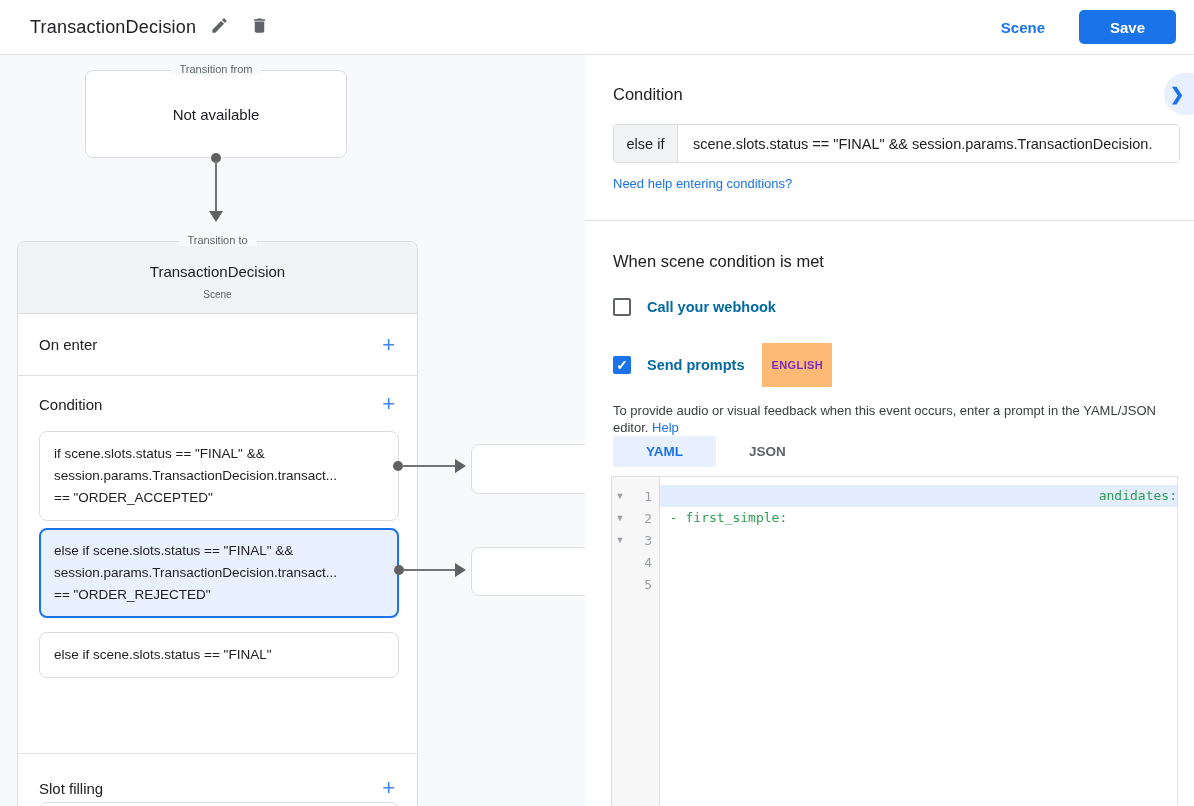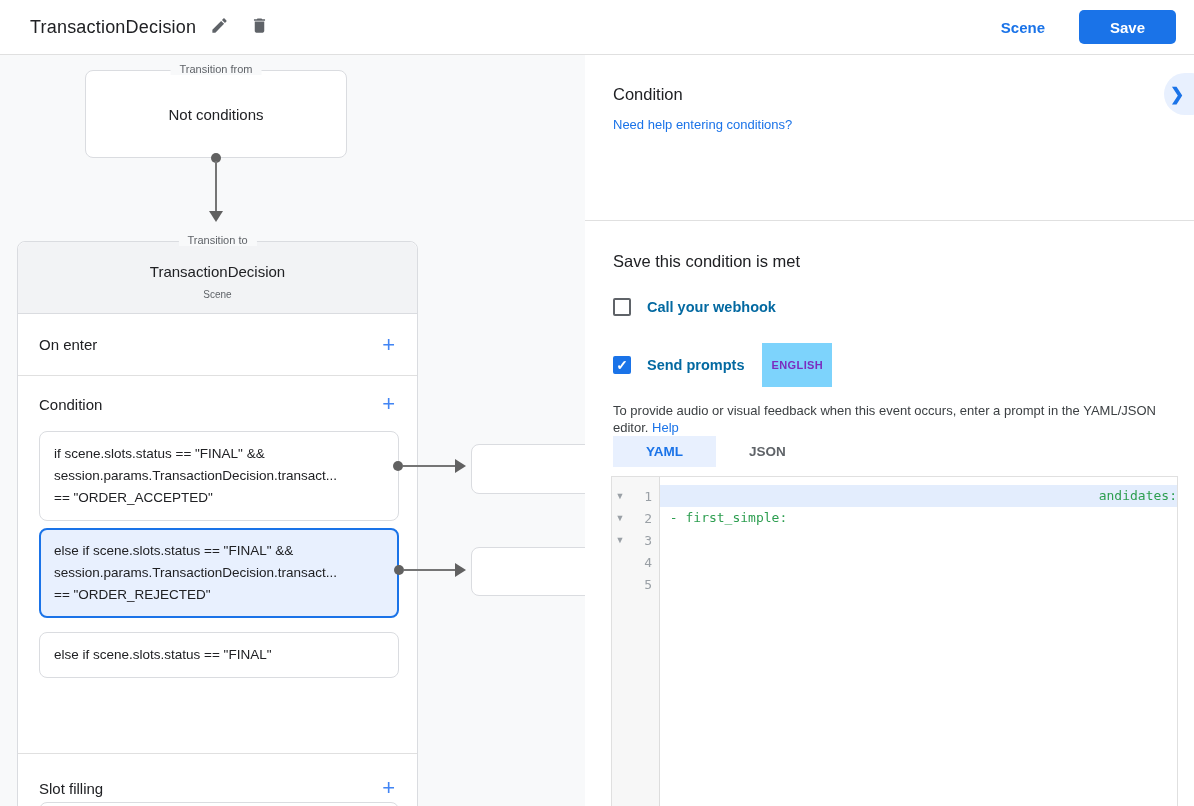--- a/index.html
+++ b/index.html
@@ -72,21 +72,21 @@
     font-family:inherit; padding:0 2px 0 15px; background:#fff; }
   .help-link { display:inline-block; margin-top:13px; font-size:13px; color:#1a73e8;
     text-decoration:none; }
   .sec2 { padding:31px 14px 0 28px; }
   .chk-row { display:flex; align-items:center; margin-top:27px; }
   .chk { width:18px; height:18px; border:2px solid #5f6368; border-radius:2px; background:#fff;
     cursor:pointer; flex:none; }
   .chk.checked { background:#1a73e8; border-color:#1a73e8; color:#fff; font-size:14px;
     line-height:15px; text-align:center; font-weight:700; }
   .chk-row .clabel { font-size:14.5px; font-weight:700; margin-left:16px; color:#0369a1; }
-  .badge { margin-left:18px; background:#7dd3fc; color:#7b2cbf; font-size:11px; font-weight:700;
+  .badge { margin-left:18px; background:#fdba74; color:#7b2cbf; font-size:11px; font-weight:700;
     padding:16px 9px; letter-spacing:.4px; }
   .hint { margin-top:15px; font-size:13px; line-height:17px; color:#3c4043; max-width:555px; }
   .hint a { color:#1a73e8; text-decoration:none; }
   .tabs { display:flex; }
   .tab { width:103px; height:31px; text-align:center; line-height:31px; font-size:13.5px;
     font-weight:700; color:#5f6368; cursor:pointer; }
   .tab.active { background:#e8f0fe; color:#1a73e8; }
   .editor { margin-top:9px; margin-left:-2px; width:567px; height:336px; border:1px solid #e0e0e0;
     display:flex; background:#fff; }
   .gutter { width:48px; background:#f7f7f7; border-right:1px solid #ddd; padding-top:8px; flex:none; }
@@ -123,21 +123,21 @@
   </button>
   <div class="appbar-spacer"></div>
   <button class="cancel-btn">Scene</button>
   <button class="save-btn">Save</button>
 </div>
 
 <div class="canvas">
 
   <div class="fieldset-box from-box">
     <span class="legend">Transition from</span>
-    <div class="nv">Not conditions</div>
+    <div class="nv">Not available</div>
   </div>
 
   <div class="dot" style="left:211px; top:98px;"></div>
   <div class="vline" style="left:215px; top:106px; height:51px;"></div>
   <div class="arr-down" style="left:209px; top:156px;"></div>
 
   <div class="fieldset-box scene-card">
     <span class="legend">Transition to</span>
     <div class="scene-head">
       <div class="t">TransactionDecision</div>
@@ -194,25 +194,29 @@
   <div class="target-box" style="left:471px; top:492px; height:49px;"></div>
 </div>
 
 <div class="panel">
 
   <div class="sec1">
     <h2>Condition</h2>
     <button class="expand-btn">
       <span>❯</span>
     </button>
+    <div class="cond-input">
+      <div class="cond-prefix">else if</div>
+      <input class="cond-value" type="text" value="scene.slots.status == &quot;FINAL&quot; &amp;&amp; session.params.TransactionDecision." style="">
+    </div>
     <a class="help-link" href="#">Need help entering conditions?</a>
   </div>
 
   <div class="sec2">
-    <h2>Save this condition is met</h2>
+    <h2>When scene condition is met</h2>
 
     <div class="chk-row">
       <div class="chk"></div>
       <span class="clabel">Call your webhook</span>
     </div>
 
     <div class="chk-row">
       <div class="chk checked">✓</div>
       <span class="clabel">Send prompts</span>
       <span class="badge">ENGLISH</span>

